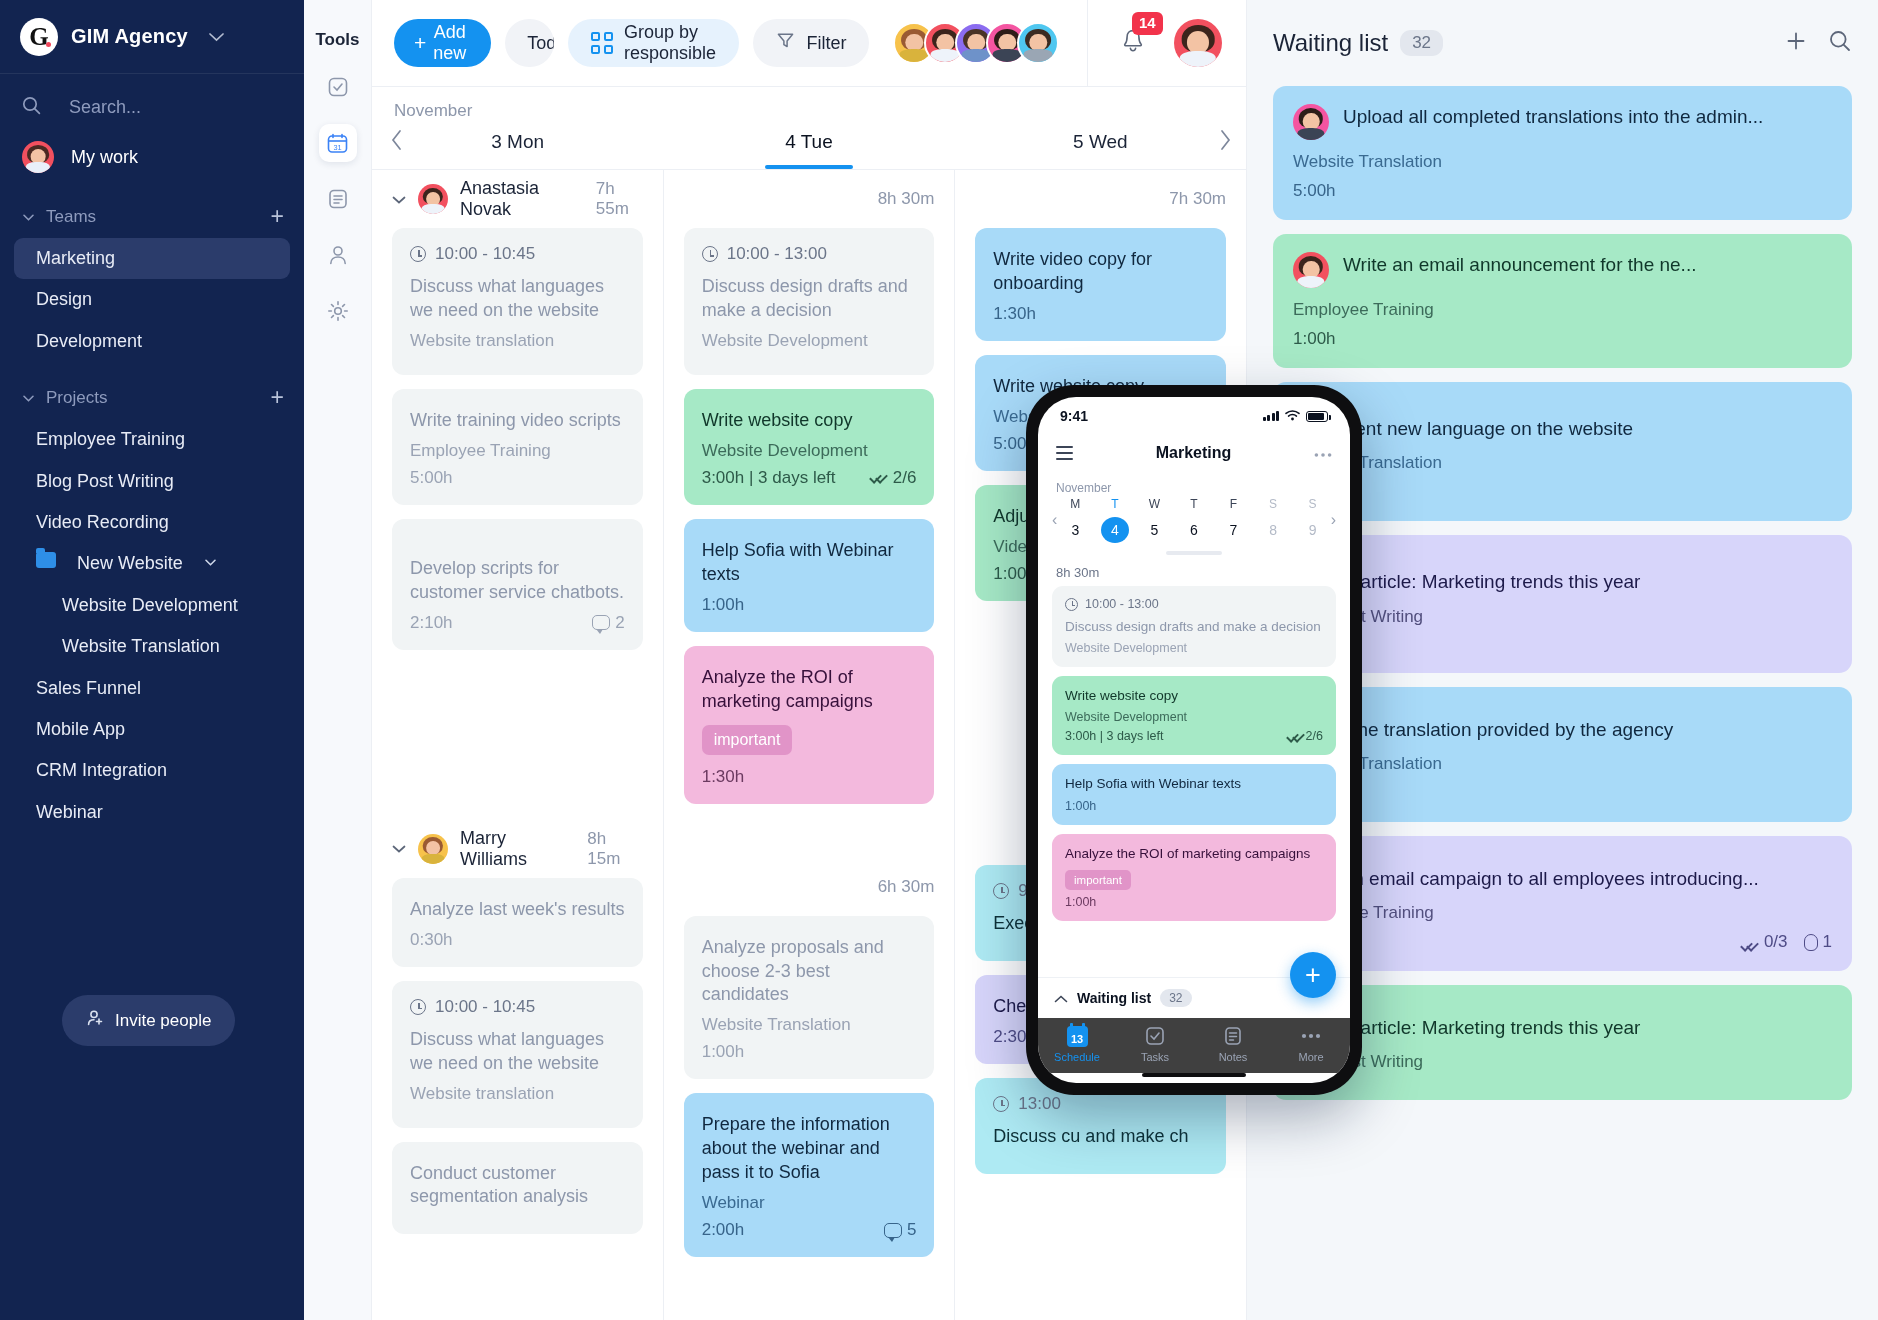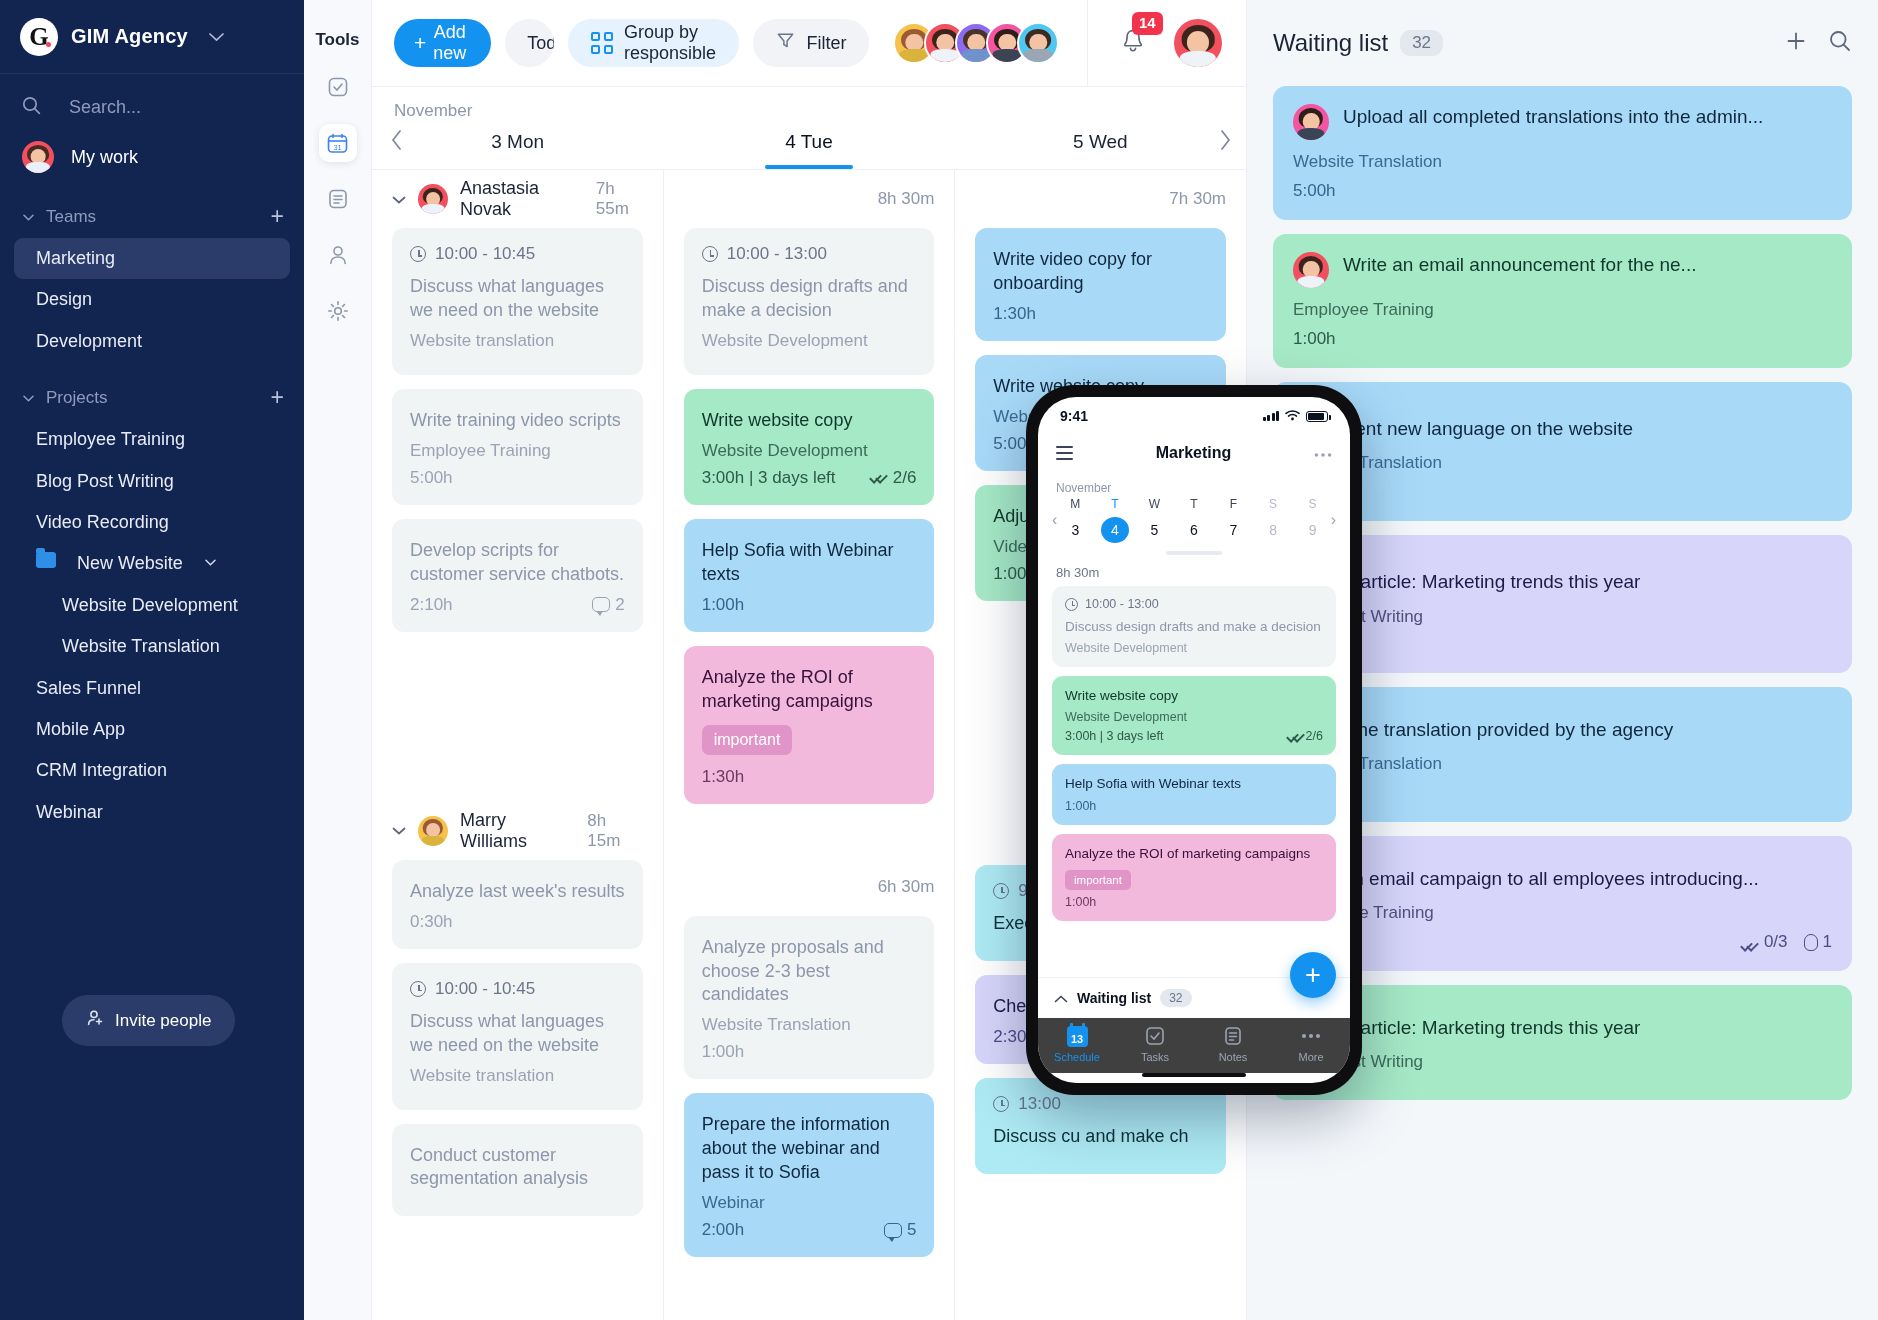--- a/index.html
+++ b/index.html
@@ -503,21 +503,21 @@
         </div>
 
         <div class="card grey" style="padding-top:20px">
           <div class="ttl">Write training video scripts</div>
           <div class="proj">Employee Training</div>
           <div class="meta">
               <span>5:00h</span>
             </div>
         </div>
 
-        <div class="card grey" style="padding-top:20px">
+        <div class="card grey" style="padding-top:38px">
           <div class="ttl">Develop scripts for customer service chatbots.</div>
           <div class="meta">
             <span>2:10h</span>
             <span class="right">
                 <span class="bub"></span>
                 <span>2</span>
               </span>
           </div>
         </div>
 

